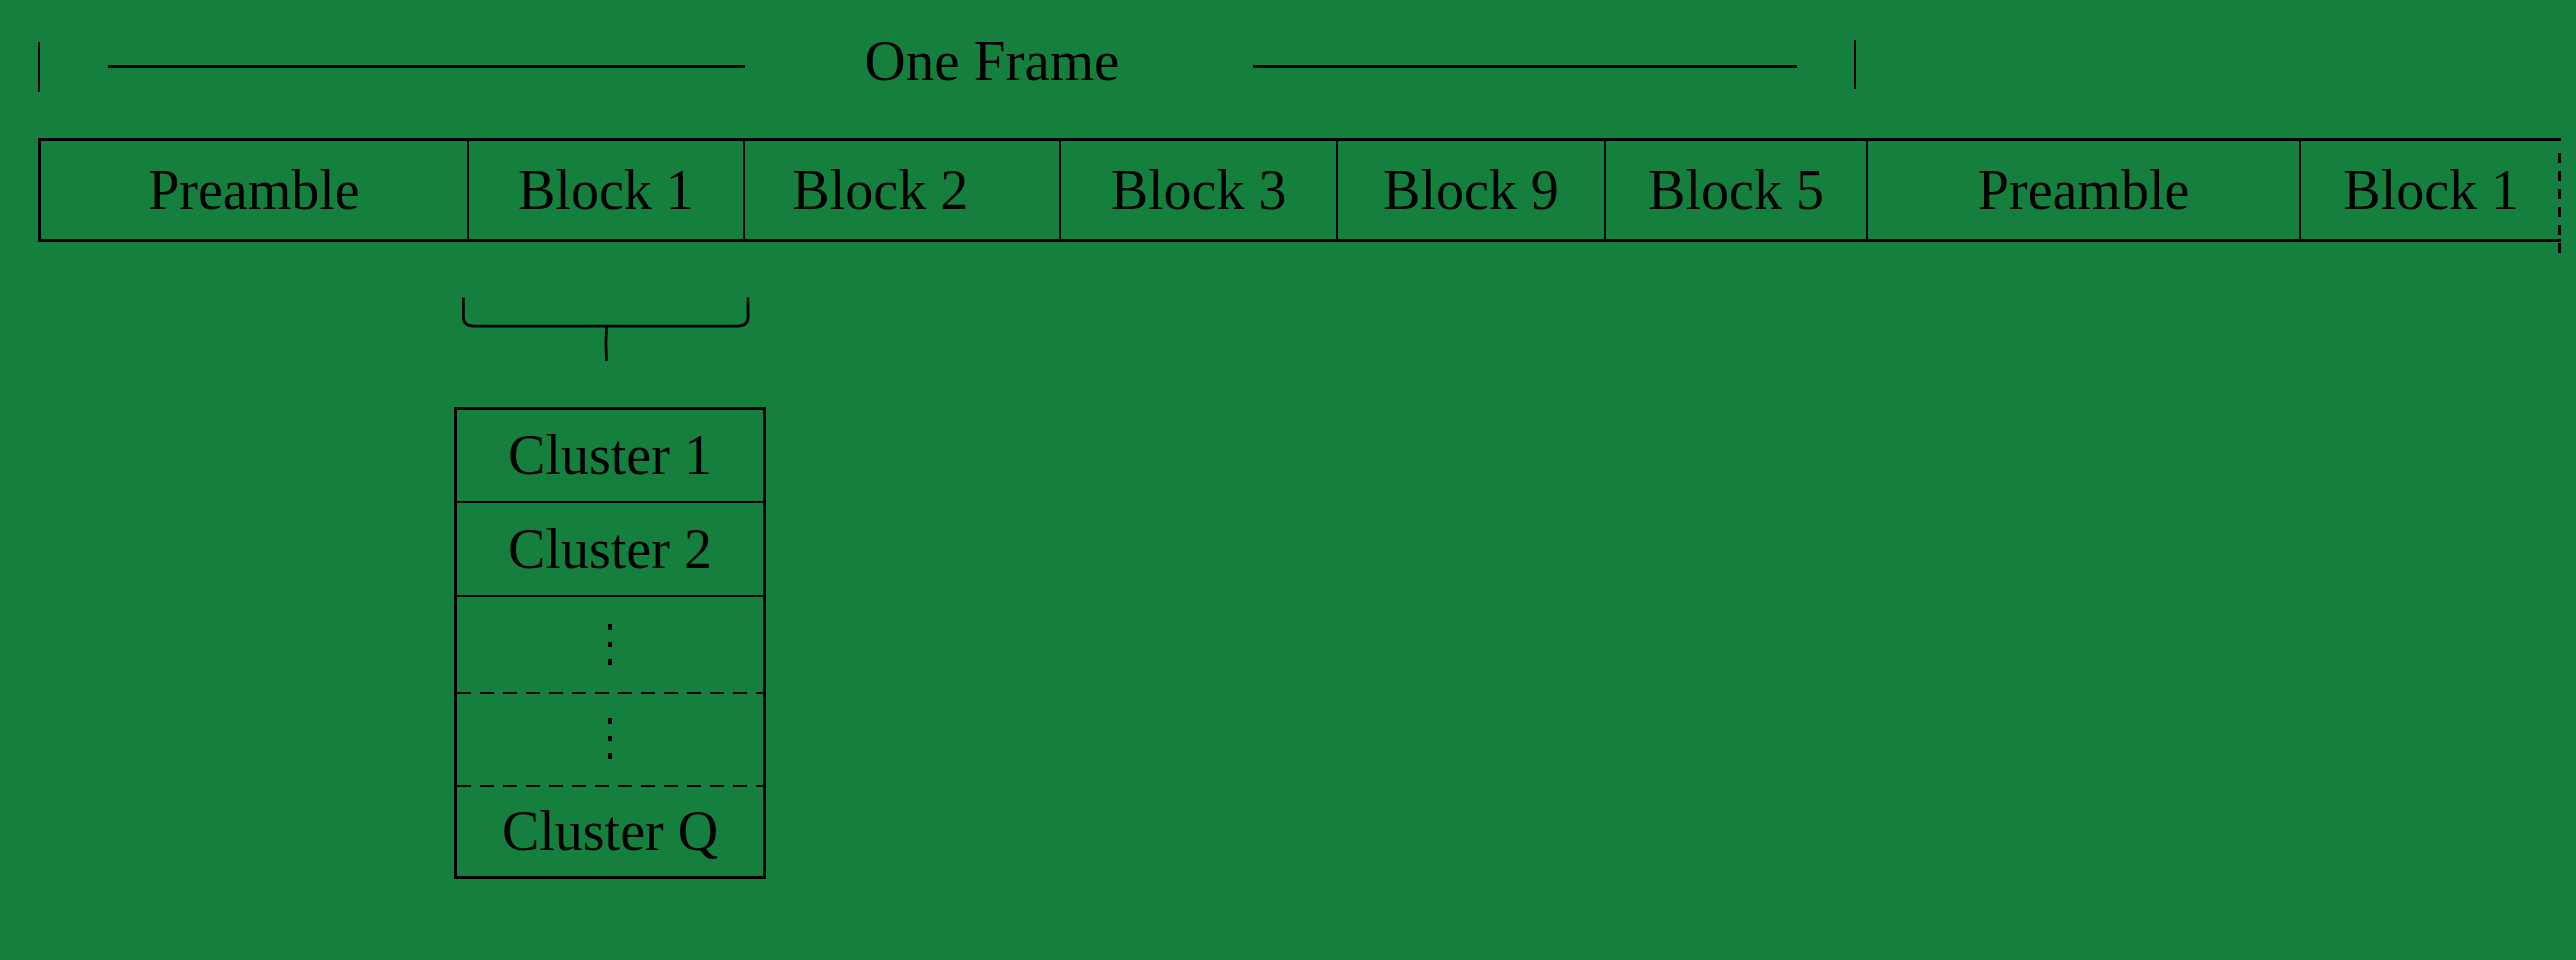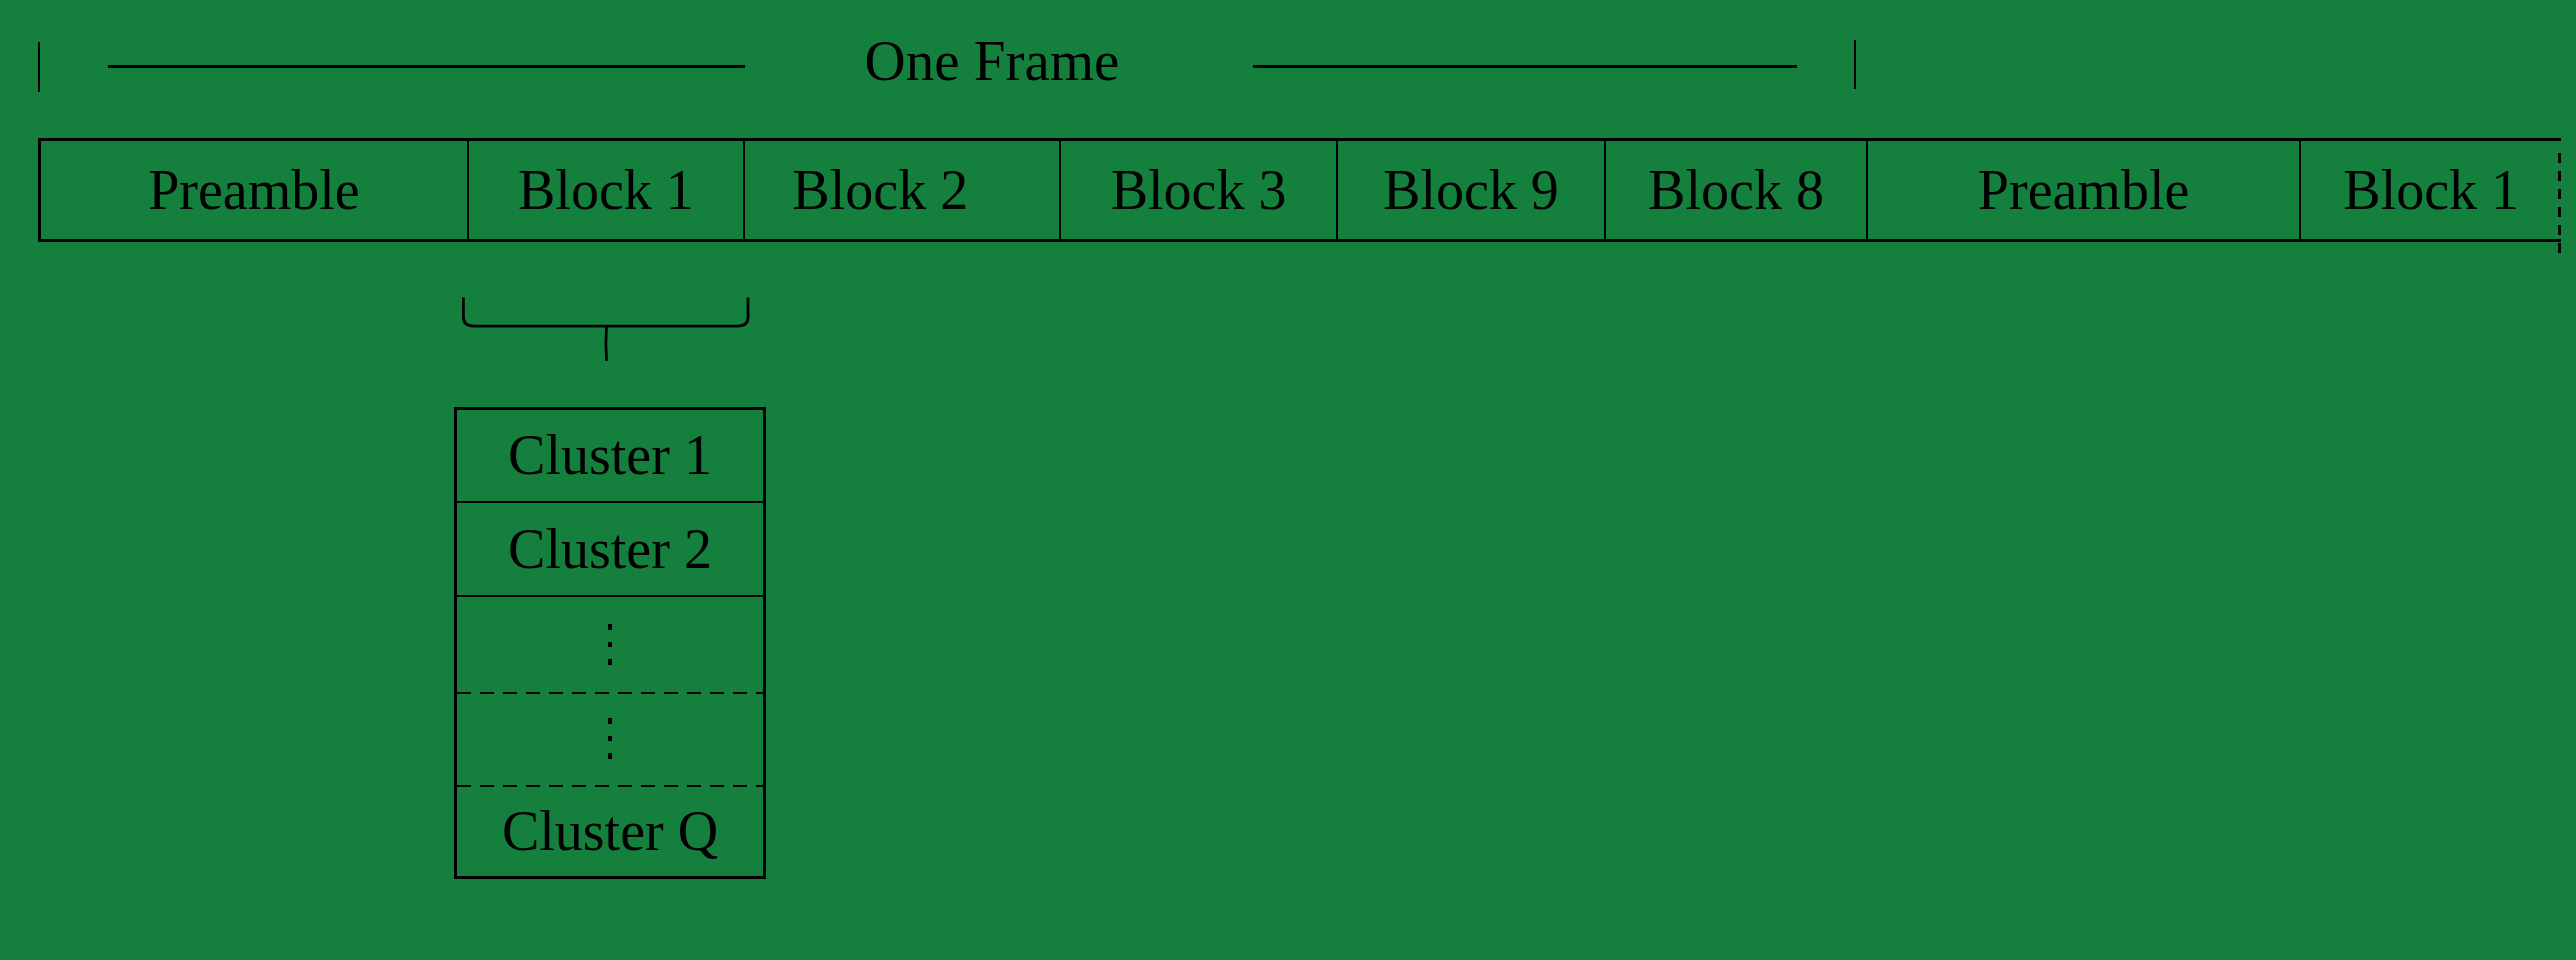--- a/index.html
+++ b/index.html
@@ -99,21 +99,21 @@
   <div class="abs span-label">One Frame</div>
   <div class="abs hline" style="left:1253px; top:65px; width:544px;"></div>
   <div class="abs tick" style="left:1854px; top:40px; height:49px;"></div>
 
   <div class="abs strip">
     <div class="strip-cell" style="width:433px;">Preamble</div>
     <div class="strip-cell" style="width:281px;">Block 1</div>
     <div class="strip-cell" style="width:277px;">Block 2</div>
     <div class="strip-cell" style="width:281px;margin-left:44px;">Block 3</div>
     <div class="strip-cell" style="width:273px;">Block 9</div>
-    <div class="strip-cell" style="width:266px;">Block 8</div>
+    <div class="strip-cell" style="width:266px;">Block 5</div>
     <div class="strip-cell" style="width:441px;">Preamble</div>
     <div class="strip-cell" style="width:266px;">Block 1</div>
   </div>
   <div class="abs strip-dashed-edge"></div>
 
   <svg class="abs brace-svg" width="291" height="68" viewBox="0 0 368 86">
     <path d="M3,2 L3,27 Q3,38 16,38 L350,38 Q363,38 363,27 L363,2" fill="none" stroke="#000" stroke-width="3.5"></path>
     <path d="M184,38 Q182.5,60 184,82" fill="none" stroke="#000" stroke-width="3.5"></path>
   </svg>
 

